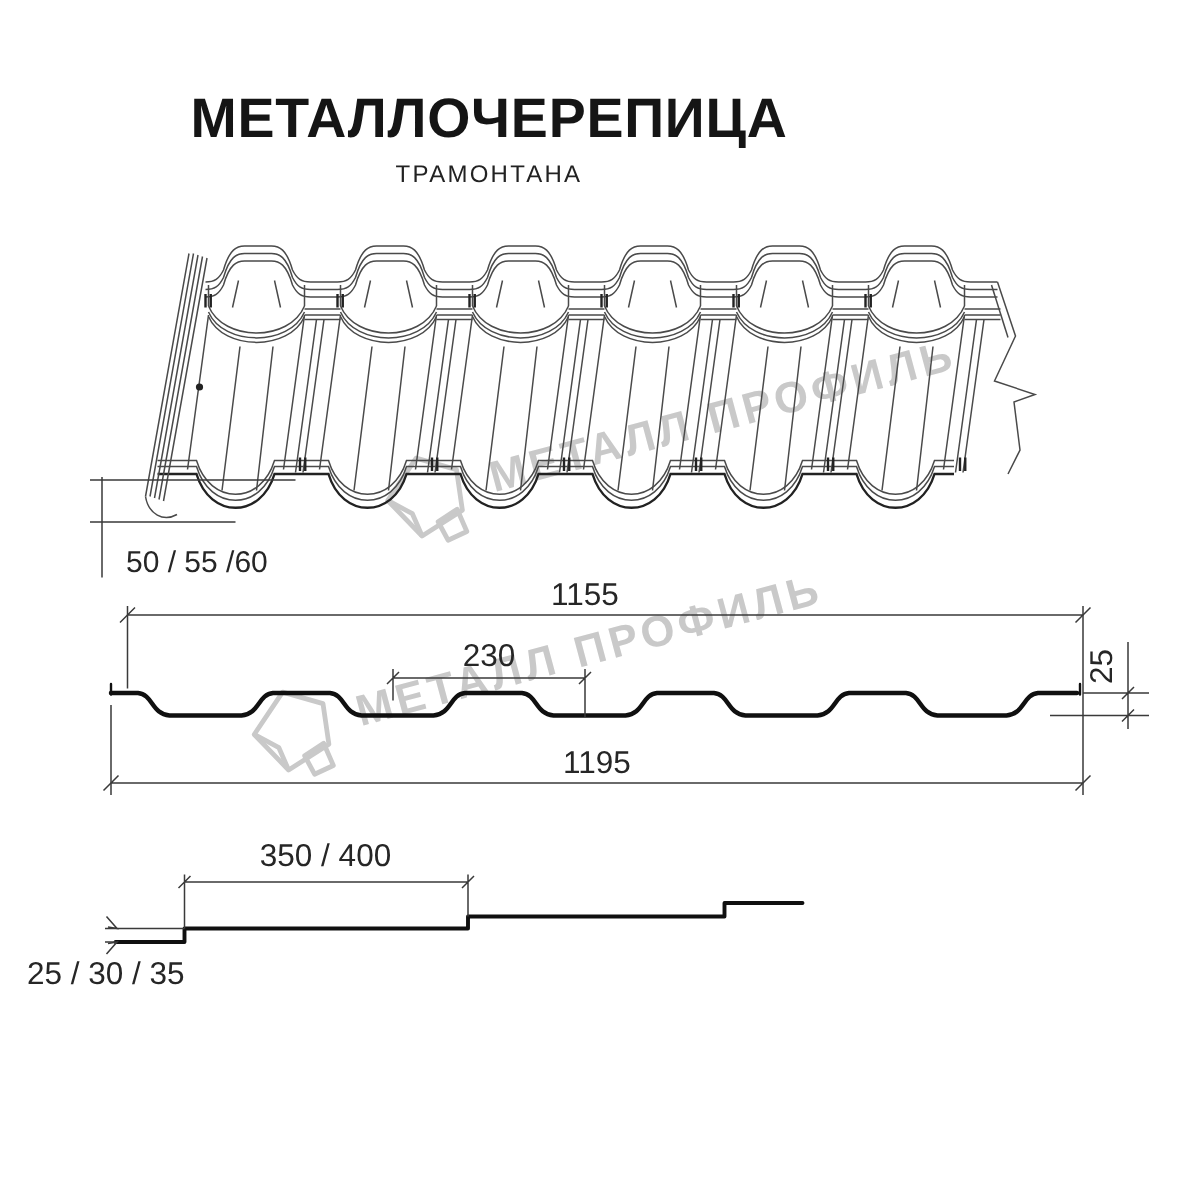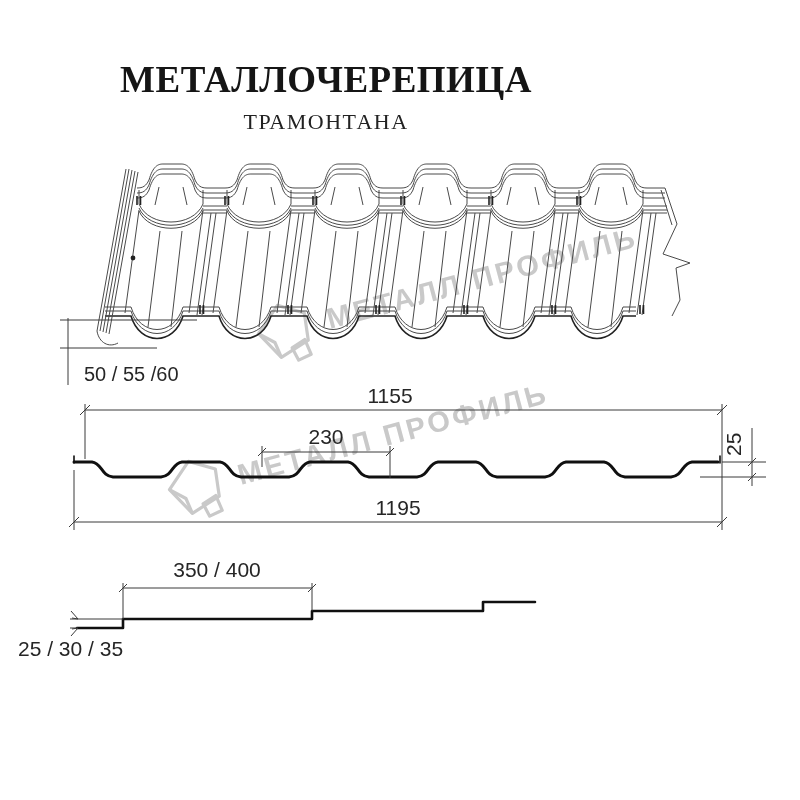--- a/index.html
+++ b/index.html
@@ -1,20 +1,20 @@
 <!DOCTYPE html>
 <html><head>
 <meta charset="utf-8">
 <style>
   html,body{margin:0;padding:0;background:#fff;}
   body{width:800px;height:800px;position:relative;overflow:hidden;
        font-family:"Liberation Sans",sans-serif;color:#1a1a1a;}
-  .header{position:absolute;top:58px;left:0;width:652px;text-align:center;font-family:Liberation Serif, serif;}
+  .header{position:absolute;top:58px;left:0;width:652px;text-align:center;}
   .title{font-size:37px;font-weight:800;letter-spacing:.5px;color:#151515;margin:0;}
-  .subtitle{font-size:22px;font-weight:500;letter-spacing:1.5px;color:#222;margin:8px 0 0 0;}
+  .subtitle{font-size:16px;font-weight:500;letter-spacing:1.5px;color:#222;margin:8px 0 0 0;}
   .watermark{position:absolute;display:flex;align-items:center;gap:14px;
              color:#c9c9c9;font-weight:700;font-size:29px;letter-spacing:3px;
              white-space:nowrap;transform:rotate(-15deg);}
   .watermark.wm1{left:245px;top:252px;}
   .watermark.wm2{left:156px;top:408px;}
   .watermark svg{flex:0 0 auto;}
   svg.draw{position:absolute;left:0;top:0;width:800px;height:800px;}
   svg.draw text{font-family:"Liberation Sans",sans-serif;font-size:21px;fill:#262626;}
   svg.draw .lbl-small{font-size:20px;}
   .thin{stroke:#4a4a4a;stroke-width:1;fill:none;}

